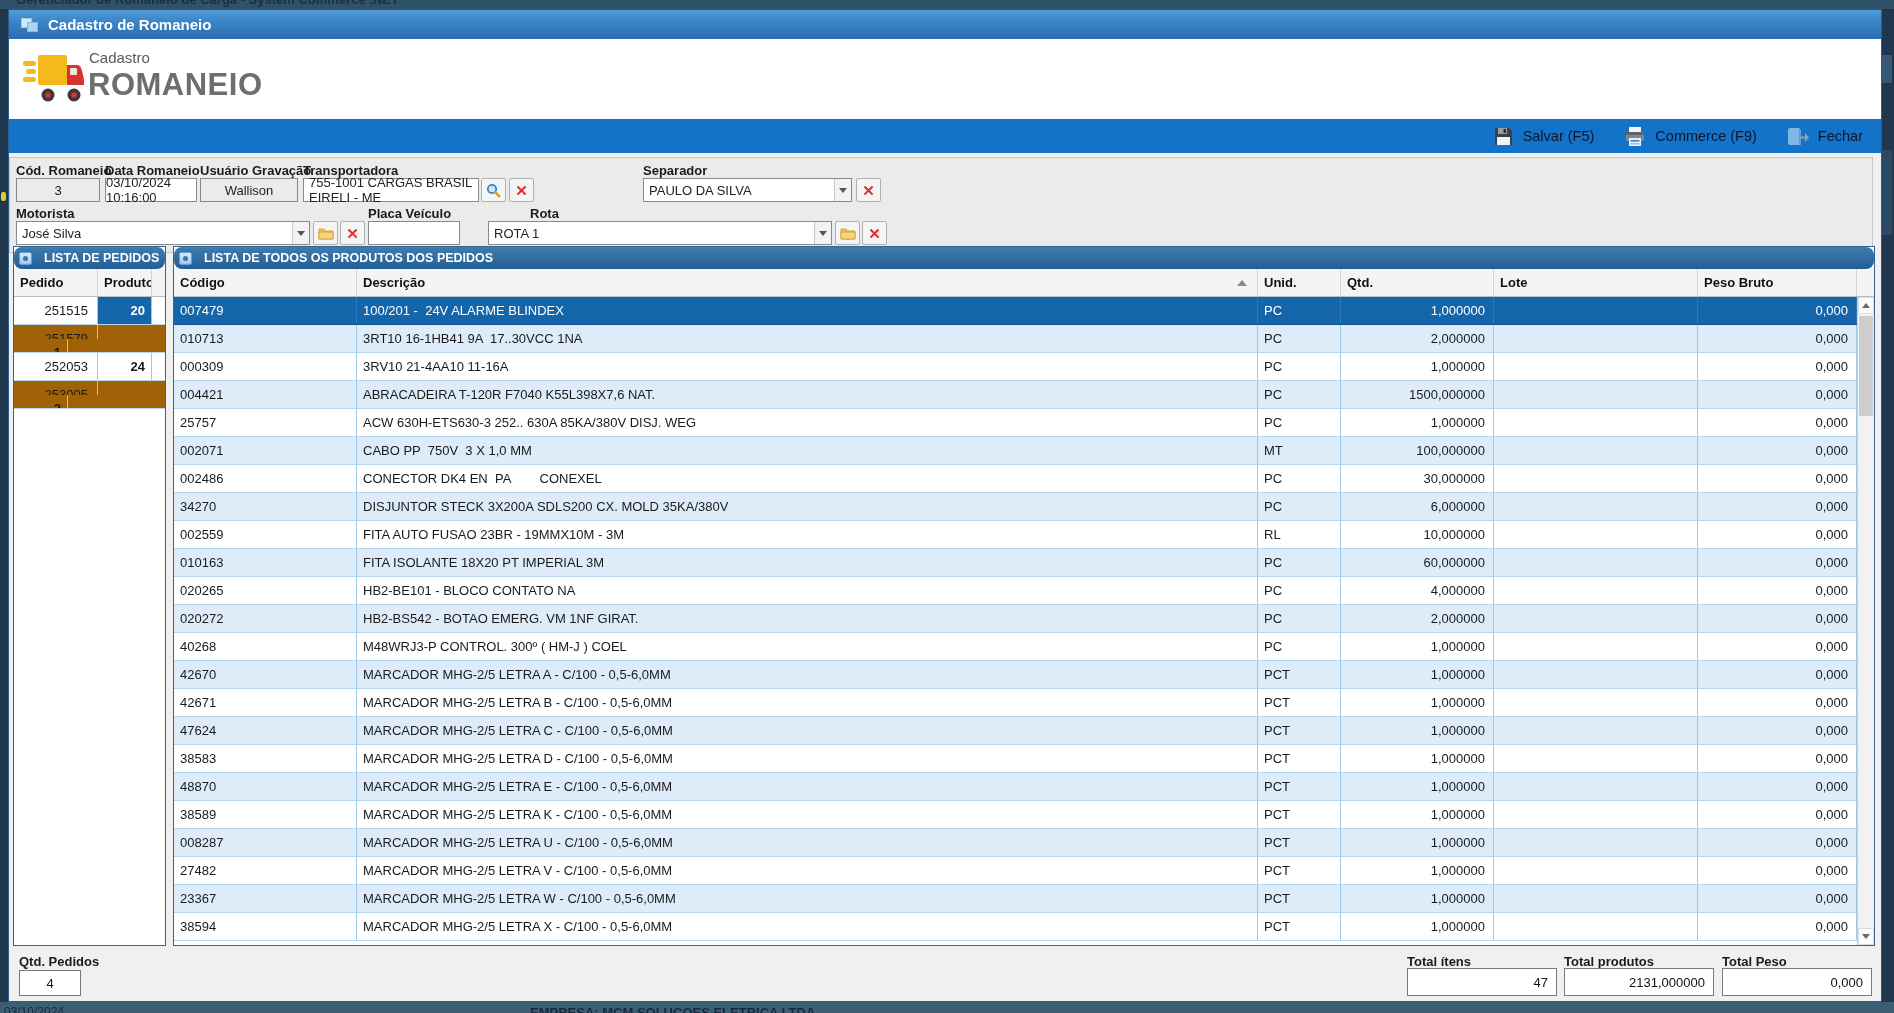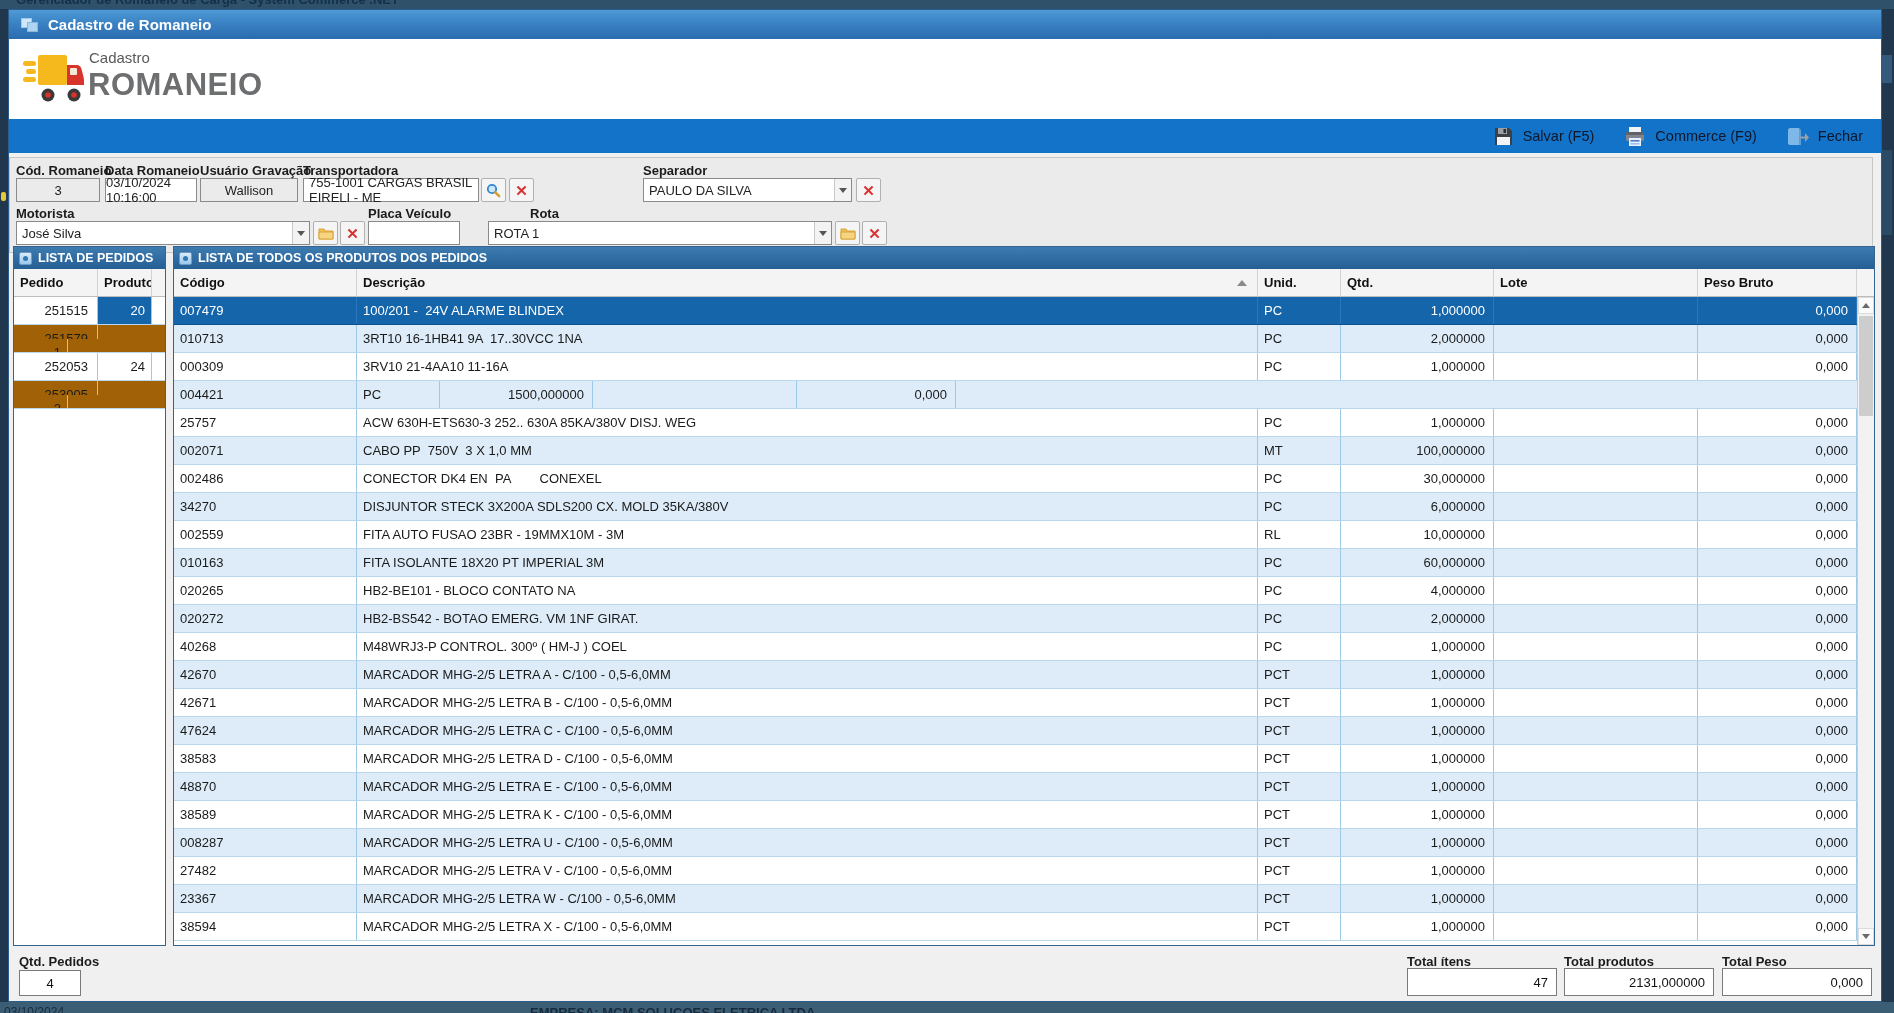--- a/index.html
+++ b/index.html
@@ -46,37 +46,37 @@
   .combo-arrow { position:absolute; right:0; top:0; width:17px; height:22px; background:#f3f3f3; border-left:1px solid #c8c8c8;
     display:flex; align-items:center; justify-content:center; }
   .tri-down { width:0; height:0; border-left:4px solid transparent; border-right:4px solid transparent; border-top:5px solid #555; }
   .fbtn { position:absolute; width:25px; height:24px; background:#f5f5f5; border:1px solid #b0b0b0; border-radius:2px;
     display:flex; align-items:center; justify-content:center; }
   .xmark { color:#d63333; font-size:15px; font-weight:bold; line-height:1; }
 
   
   .panel { position:absolute; border:1px solid #35648f; background:#fff; }
   .panel-header { height:22px; background:linear-gradient(180deg,#3e7cb0,#235e95); color:#fff; font-weight:bold; font-size:12.5px;
-    display:flex; align-items:center; padding-left:5px; gap:6px; }
+    display:flex; align-items:center; padding-left:5px; gap:12px;border-radius:8px; }
   .phead-icon { width:13px; height:13px; background:linear-gradient(180deg,#d6ecfb,#9cc8ea); border:1px solid #6d9cc4; border-radius:2px; position:relative; }
   .phead-icon::after { content:""; position:absolute; left:3px; top:3px; width:5px; height:5px; border-radius:50%; background:#2f77b5; }
   .thead { display:flex; height:28px; background:#f4f4f4; border-bottom:1px solid #bdbdbd; }
   .th { font-size:13px; font-weight:bold; color:#111; padding-left:6px; line-height:27px; border-right:1px solid #d2d2d2; position:relative; white-space:nowrap; overflow:hidden; }
   .sort-asc { position:absolute; right:10px; top:11px; width:0; height:0; border-left:5px solid transparent; border-right:5px solid transparent; border-bottom:6px solid #8a8a8a; }
 
   
   #pedidos-panel { left:4px; top:236px; width:153px; height:700px; }
   #pedidos-panel .th.p0 { width:84px; }
   #pedidos-panel .th.p1 { width:54px; }
   #pedidos-panel .th.p2 { flex:1; border-right:none; }
   .pedrow { display:flex; height:28px; border-bottom:1px solid #b9d7ec; background:#fff; }
   .pedrow.alt { background:#a16207;flex-direction:column; }
   .pedcell { font-size:13px; color:#1a1a1a; line-height:27px; border-right:1px solid #9cc9e6; text-align:right; white-space:nowrap; overflow:hidden; }
   .pedcell.p0 { width:84px; padding-right:9px; }
-  .pedcell.p1 { width:54px; padding-right:6px; }
+  .pedcell.p1 { width:54px; padding-right:6px;font-weight:bold; }
   .pedcell.selc { background:#1565ab; color:#fff; }
   .pedfill { flex:1; }
 
   
   #produtos-panel { left:164px; top:236px; width:1702px; height:700px; }
   .c0 { width:183px; } .c1 { width:901px; } .c2 { width:83px; } .c3 { width:153px; } .c4 { width:204px; } .c5 { width:159px; }
   #produtos-panel .th { line-height:27px; }
   #produtos-panel .th.csb { flex:1; border-right:none; }
   .prow { display:flex; height:28px; border-bottom:1px solid #b9d7ec; background:#fff; }
   .prow.alt { background:#ddecf8; }
@@ -317,20 +317,21 @@
         <div class="prow">
           <div class="pc c0">000309</div>
           <div class="pc c1">3RV10 21-4AA10 11-16A</div>
           <div class="pc c2">PC</div>
           <div class="pc c3">1,000000</div>
           <div class="pc c4"></div>
           <div class="pc c5">0,000</div>
         </div>
         <div class="prow alt">
           <div class="pc c0">004421</div>
+          <div class="pc c1">ABRACADEIRA T-120R F7040 K55L398X7,6 NAT.</div>
           <div class="pc c2">PC</div>
           <div class="pc c3">1500,000000</div>
           <div class="pc c4"></div>
           <div class="pc c5">0,000</div>
         </div>
         <div class="prow">
           <div class="pc c0">25757</div>
           <div class="pc c1">ACW 630H-ETS630-3 252.. 630A 85KA/380V DISJ. WEG</div>
           <div class="pc c2">PC</div>
           <div class="pc c3">1,000000</div>

